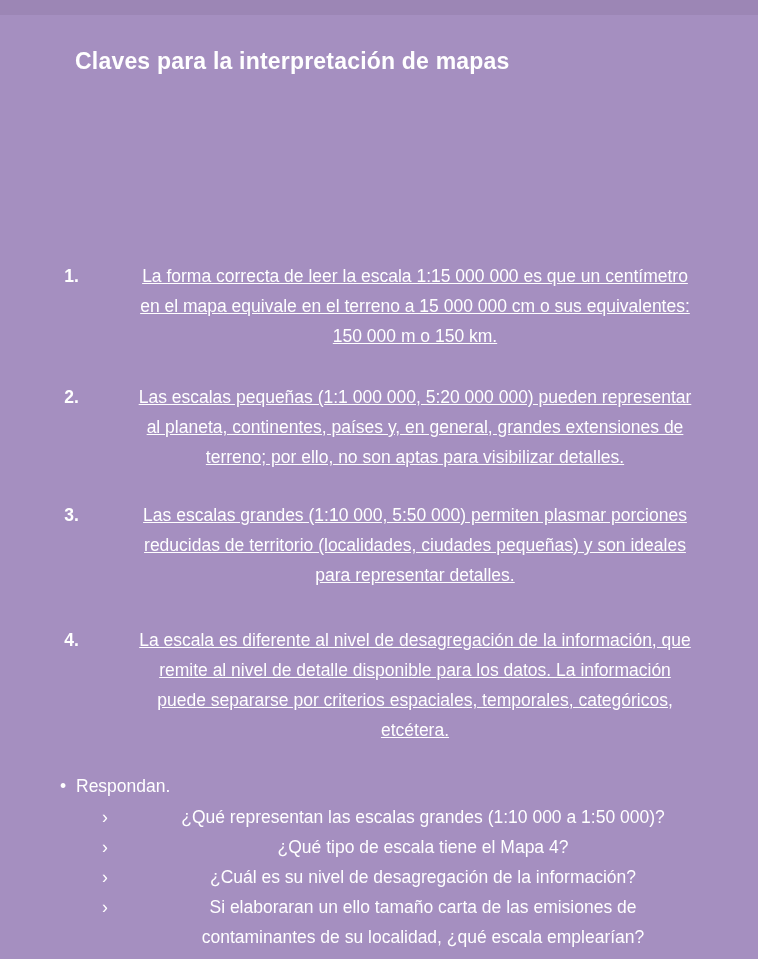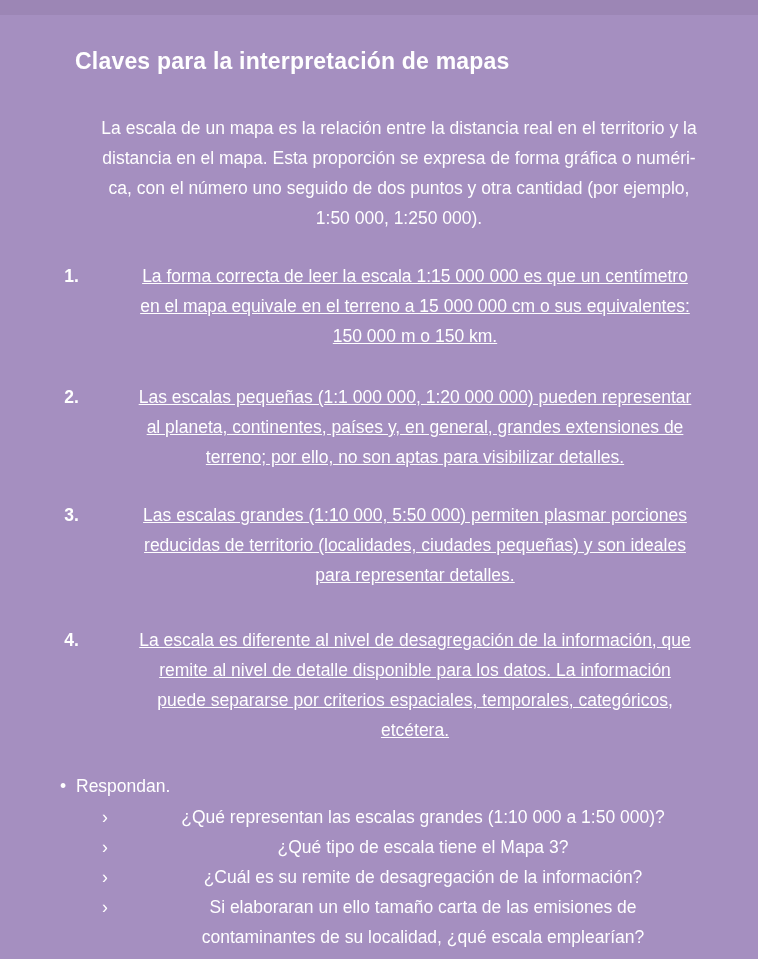--- a/index.html
+++ b/index.html
@@ -81,35 +81,31 @@
     background: var(--divider, #8d76ae);
   }
 </style>
 </head>
 <body>
 
 <div class="page">
 
   <h1 class="title">Claves para la interpretación de mapas</h1>
 
-  <p class="intro lines">La escala de un mapa es la relación entre la distancia real en el territorio y la
-distancia en el mapa. Esta proporción se expresa de forma gráfica o numéri-
-ca, con el número uno seguido de dos puntos y otra cantidad (por ejemplo,
-1:50 000, 1:250 000).</p>
 
   <div class="nitem" style="top:246px">
     <span class="num">1.</span>
     <div class="lines">La forma correcta de leer la escala 1:15 000 000 es que un centímetro
 en el mapa equivale en el terreno a 15 000 000 cm o sus equivalentes:
 150 000 m o 150 km.</div>
   </div>
 
   <div class="nitem" style="top:367px">
     <span class="num">2.</span>
-    <div class="lines">Las escalas pequeñas (1:1 000 000, 1:20 000 000) pueden representar
+    <div class="lines">Las escalas pequeñas (1:1 000 000, 5:20 000 000) pueden representar
 al planeta, continentes, países y, en general, grandes extensiones de
 terreno; por ello, no son aptas para visibilizar detalles.</div>
   </div>
 
   <div class="nitem" style="top:485px">
     <span class="num">3.</span>
     <div class="lines">Las escalas grandes (1:10 000, 5:50 000) permiten plasmar porciones
 reducidas de territorio (localidades, ciudades pequeñas) y son ideales
 para representar detalles.</div>
   </div>
@@ -127,26 +123,26 @@
     <span>Respondan.</span>
   </div>
 
   <div class="q" style="top:787px">
     <span class="chev">›</span>
     <div class="lines">¿Qué representan las escalas grandes (1:10 000 a 1:50 000)?</div>
   </div>
 
   <div class="q" style="top:817px">
     <span class="chev">›</span>
-    <div class="lines">¿Qué tipo de escala tiene el Mapa 3?</div>
+    <div class="lines">¿Qué tipo de escala tiene el Mapa 4?</div>
   </div>
 
   <div class="q" style="top:847px">
     <span class="chev">›</span>
-    <div class="lines">¿Cuál es su remite de desagregación de la información?</div>
+    <div class="lines">¿Cuál es su nivel de desagregación de la información?</div>
   </div>
 
   <div class="q" style="top:877px">
     <span class="chev">›</span>
     <div class="lines">Si elaboraran un ello tamaño carta de las emisiones de
 contaminantes de su localidad, ¿qué escala emplearían?</div>
   </div>
 
   <div class="divider"></div>
 

